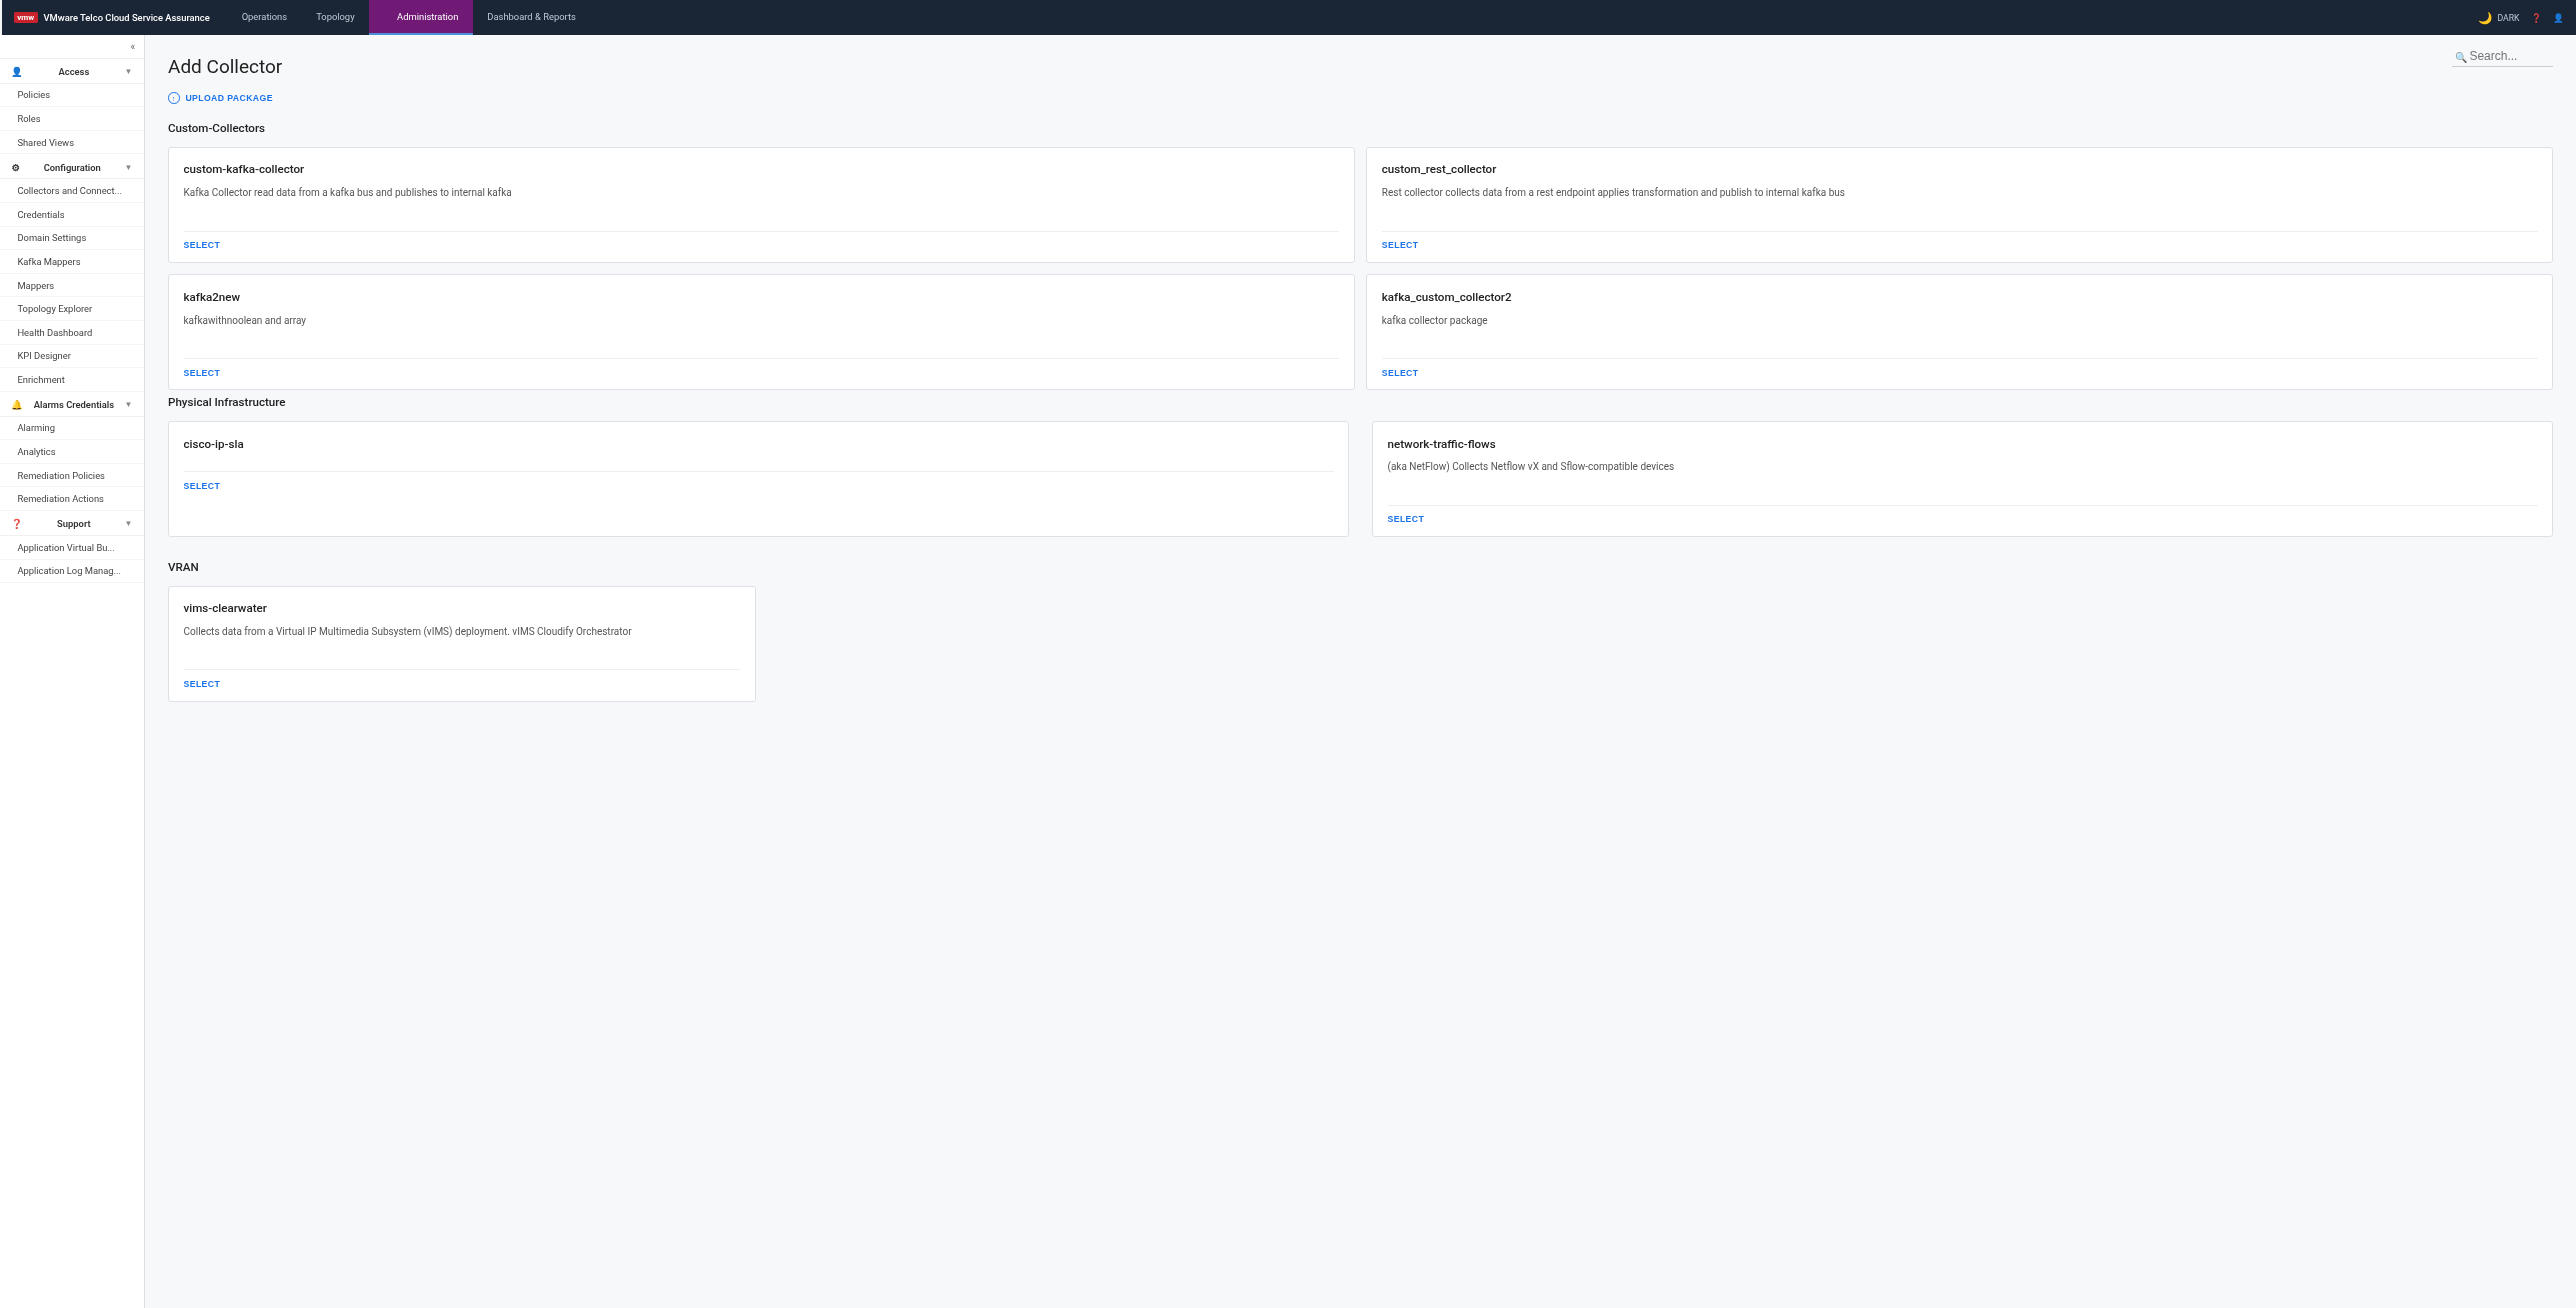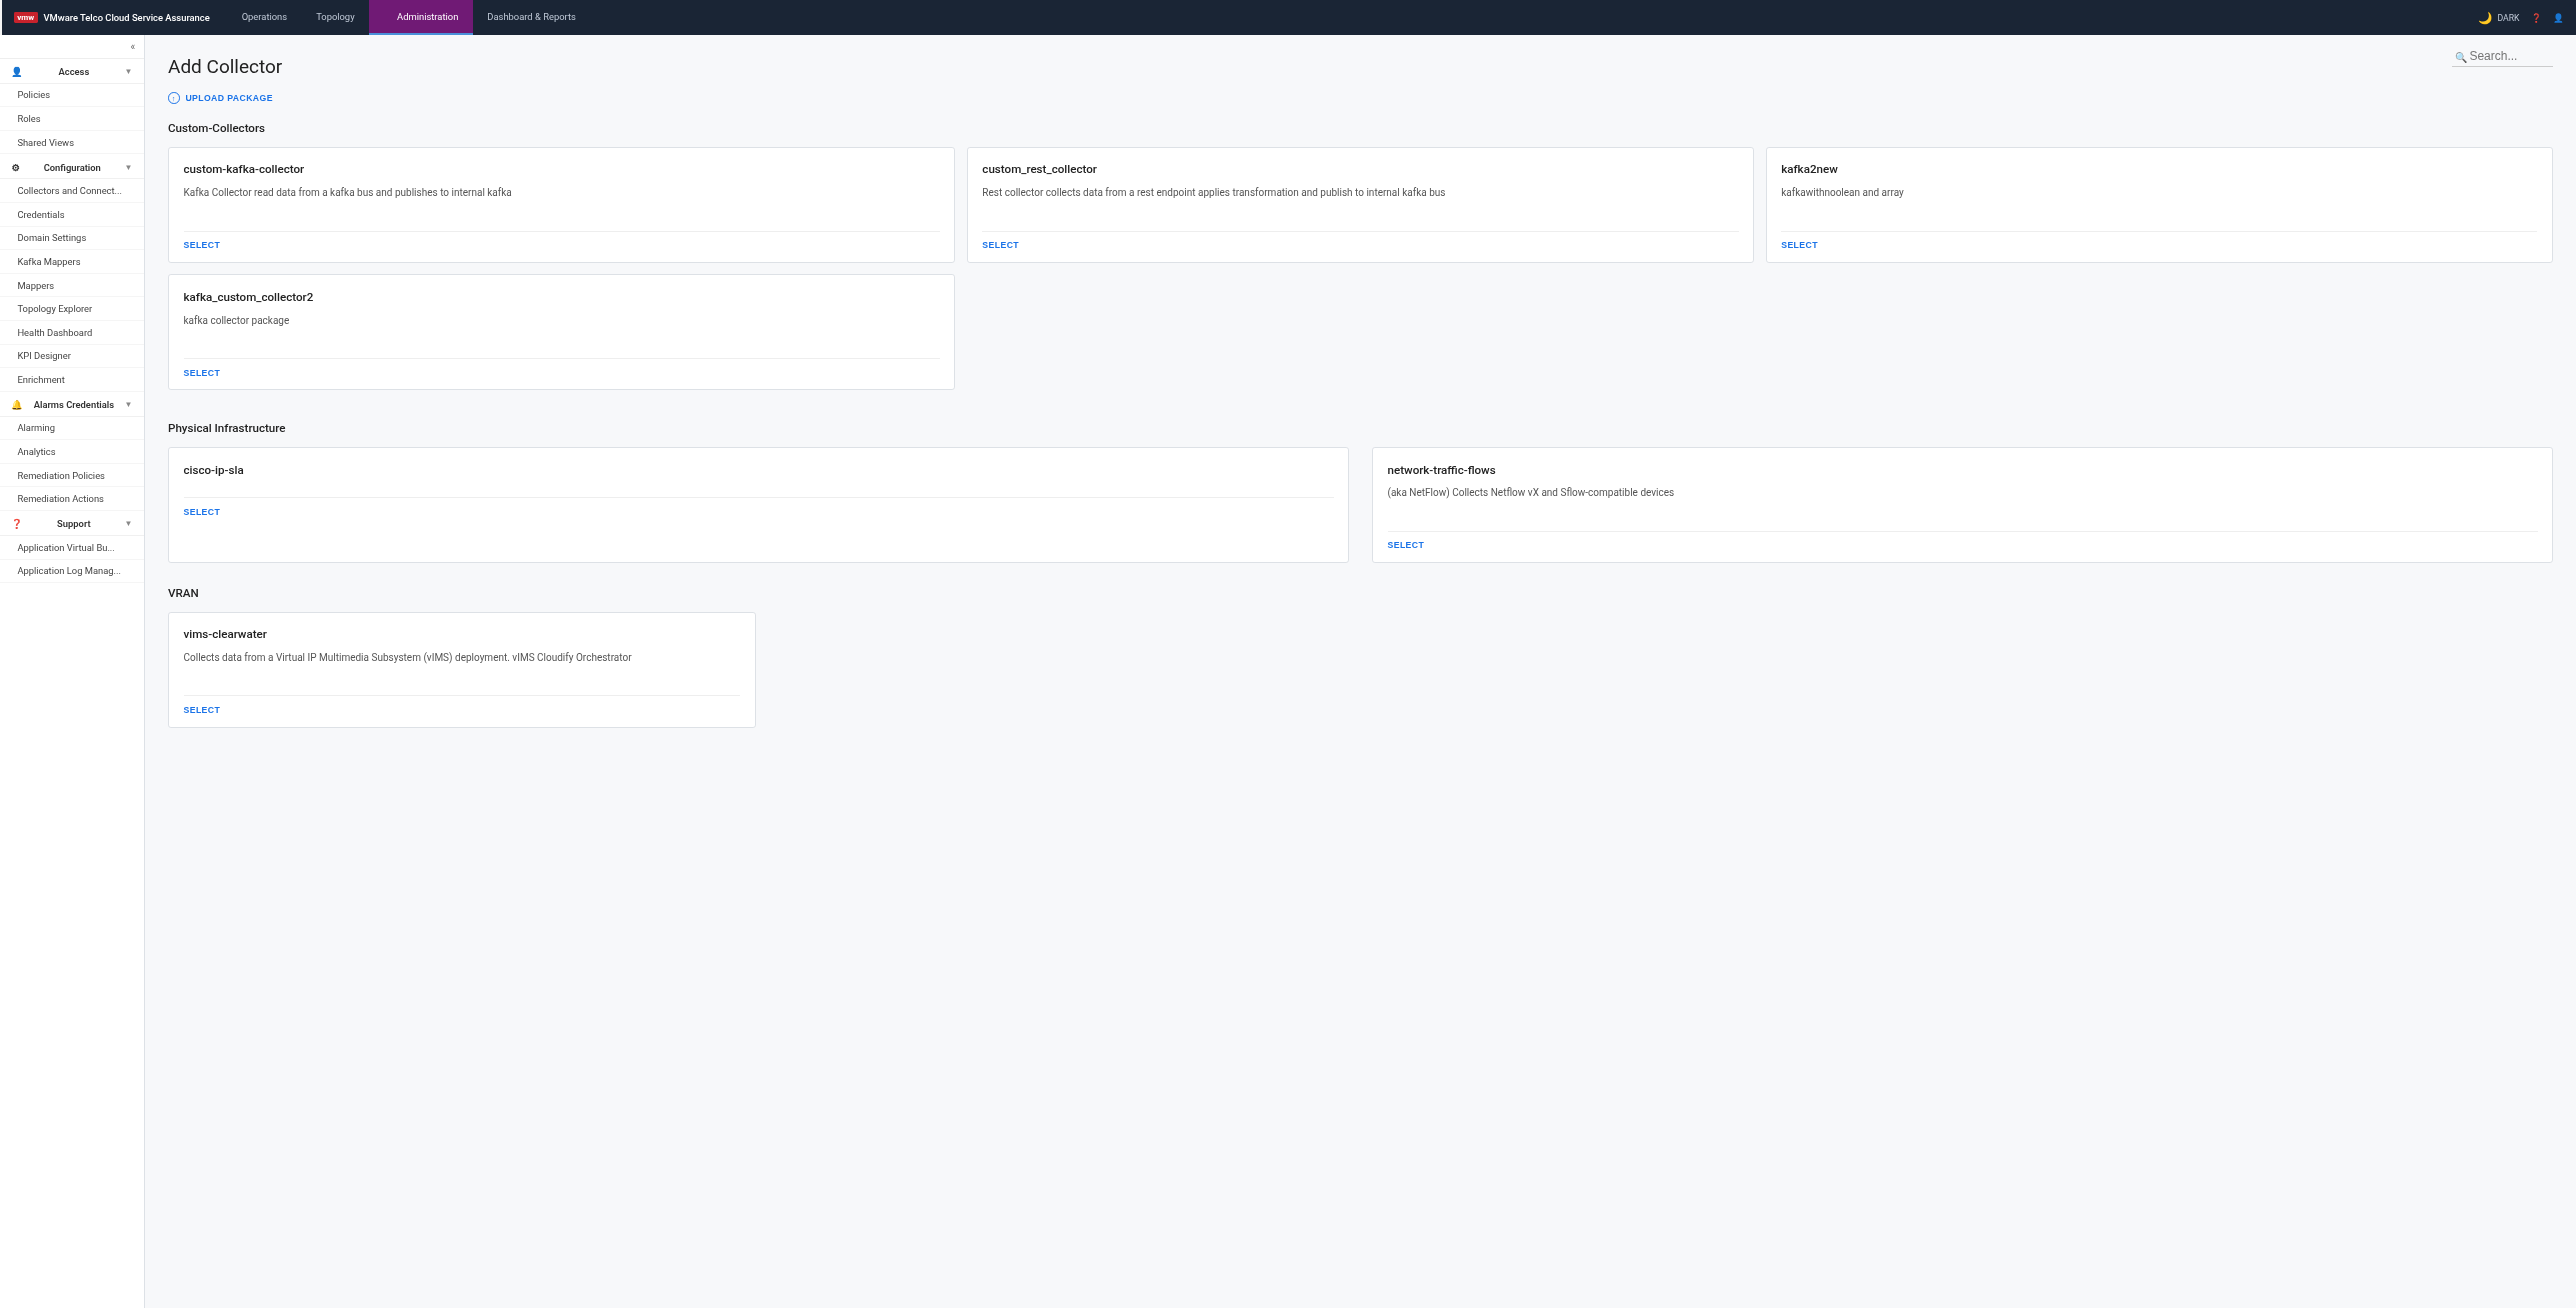--- a/index.html
+++ b/index.html
@@ -192,23 +192,23 @@
     .section-title {
       font-size: 11.6px;
       font-weight: 500;
       color: #222;
       margin-bottom: 11.6px;
       clear: both;
     }
 
     .card-grid {
       display: grid;
-      grid-template-columns: repeat(3, 1fr);
+      grid-template-columns: repeat(2, 1fr);
       gap: 11.6px;
-      margin-bottom: 31px;
+      margin-bottom: 5px;
       border-radius: 28px;
     }
     .card-grid-2 {
       display: grid;
       grid-template-columns: repeat(2, 1fr);
       gap: 23px;
       margin-bottom: 23px;
     }
     .card-grid-1 {
       display: grid;

